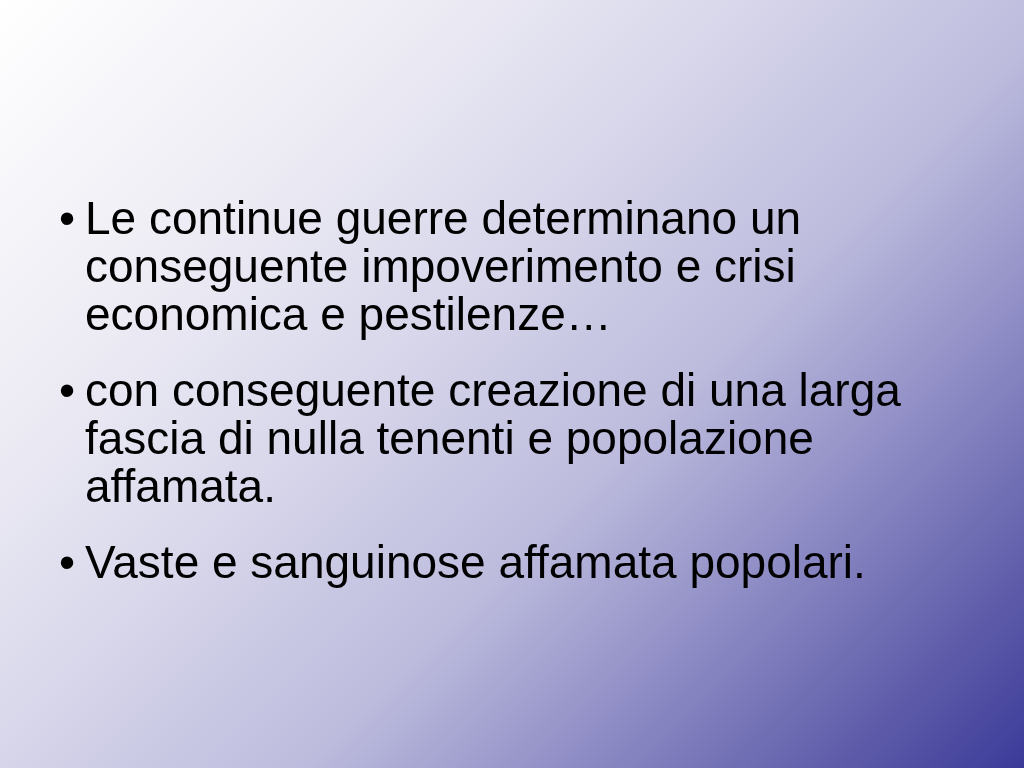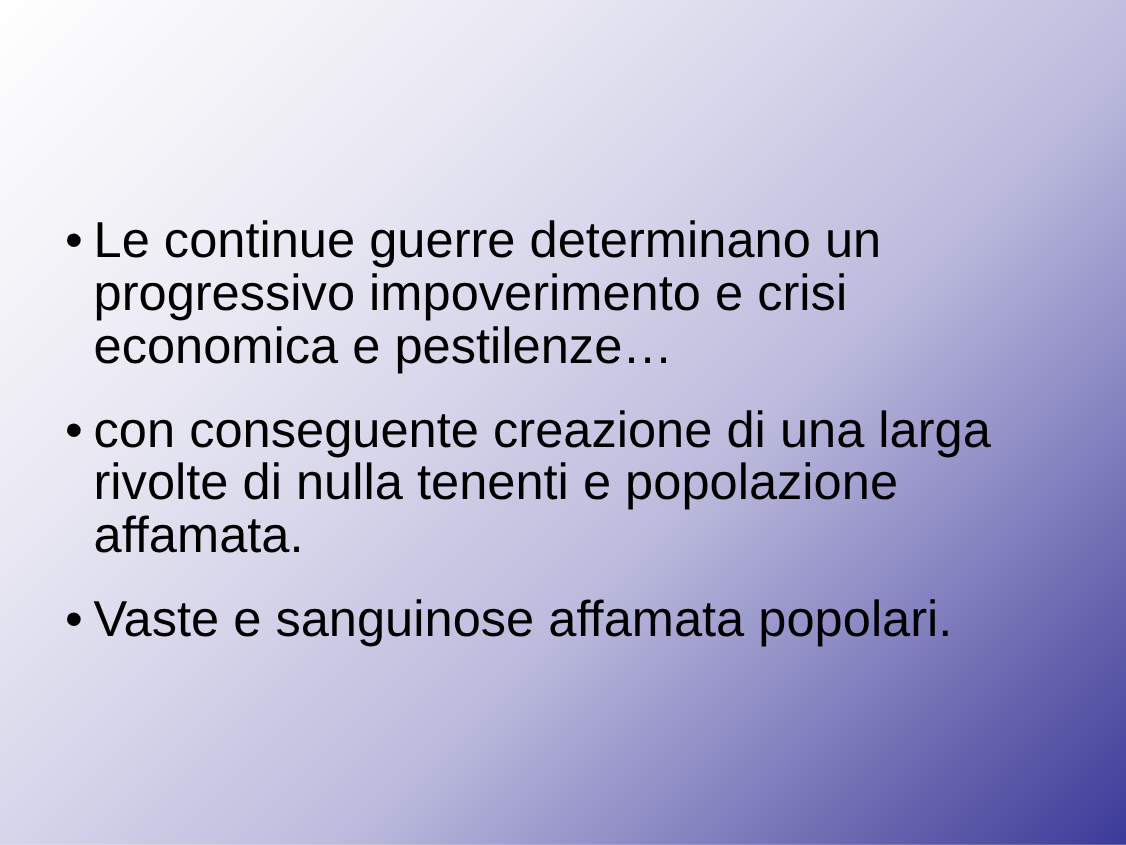--- a/index.html
+++ b/index.html
@@ -44,26 +44,26 @@
   }
 </style>
 </head>
 <body>
 
 <div class="slide" style="background: linear-gradient(135deg, rgb(255, 255, 255) 0%, rgb(236, 235, 244) 25%, rgb(218, 217, 236) 40%, rgb(188, 187, 221) 60%, rgb(141, 139, 196) 75%, rgb(92, 90, 168) 90%, rgb(59, 58, 153) 100%);">
   <div class="bullet-list">
 
     <div class="bullet-item" style="color: rgb(0, 0, 0);">
       <span class="bullet-marker" style="color: rgb(0, 0, 0);">•</span>
-      <span class="bullet-text">Le continue guerre determinano un progressivo impoverimento e crisi economica e pestilenze…</span>
+      <span class="bullet-text">Le continue guerre determinano un conseguente impoverimento e crisi economica e pestilenze…</span>
     </div>
 
     <div class="bullet-item" style="color: rgb(0, 0, 0);">
       <span class="bullet-marker" style="color: rgb(0, 0, 0);">•</span>
-      <span class="bullet-text">con conseguente creazione di una larga rivolte di nulla tenenti e popolazione affamata.</span>
+      <span class="bullet-text">con conseguente creazione di una larga fascia di nulla tenenti e popolazione affamata.</span>
     </div>
 
     <div class="bullet-item" style="color: rgb(0, 0, 0);">
       <span class="bullet-marker" style="color: rgb(0, 0, 0);">•</span>
       <span class="bullet-text">Vaste e sanguinose affamata popolari.</span>
     </div>
 
   </div>
 </div>
 

